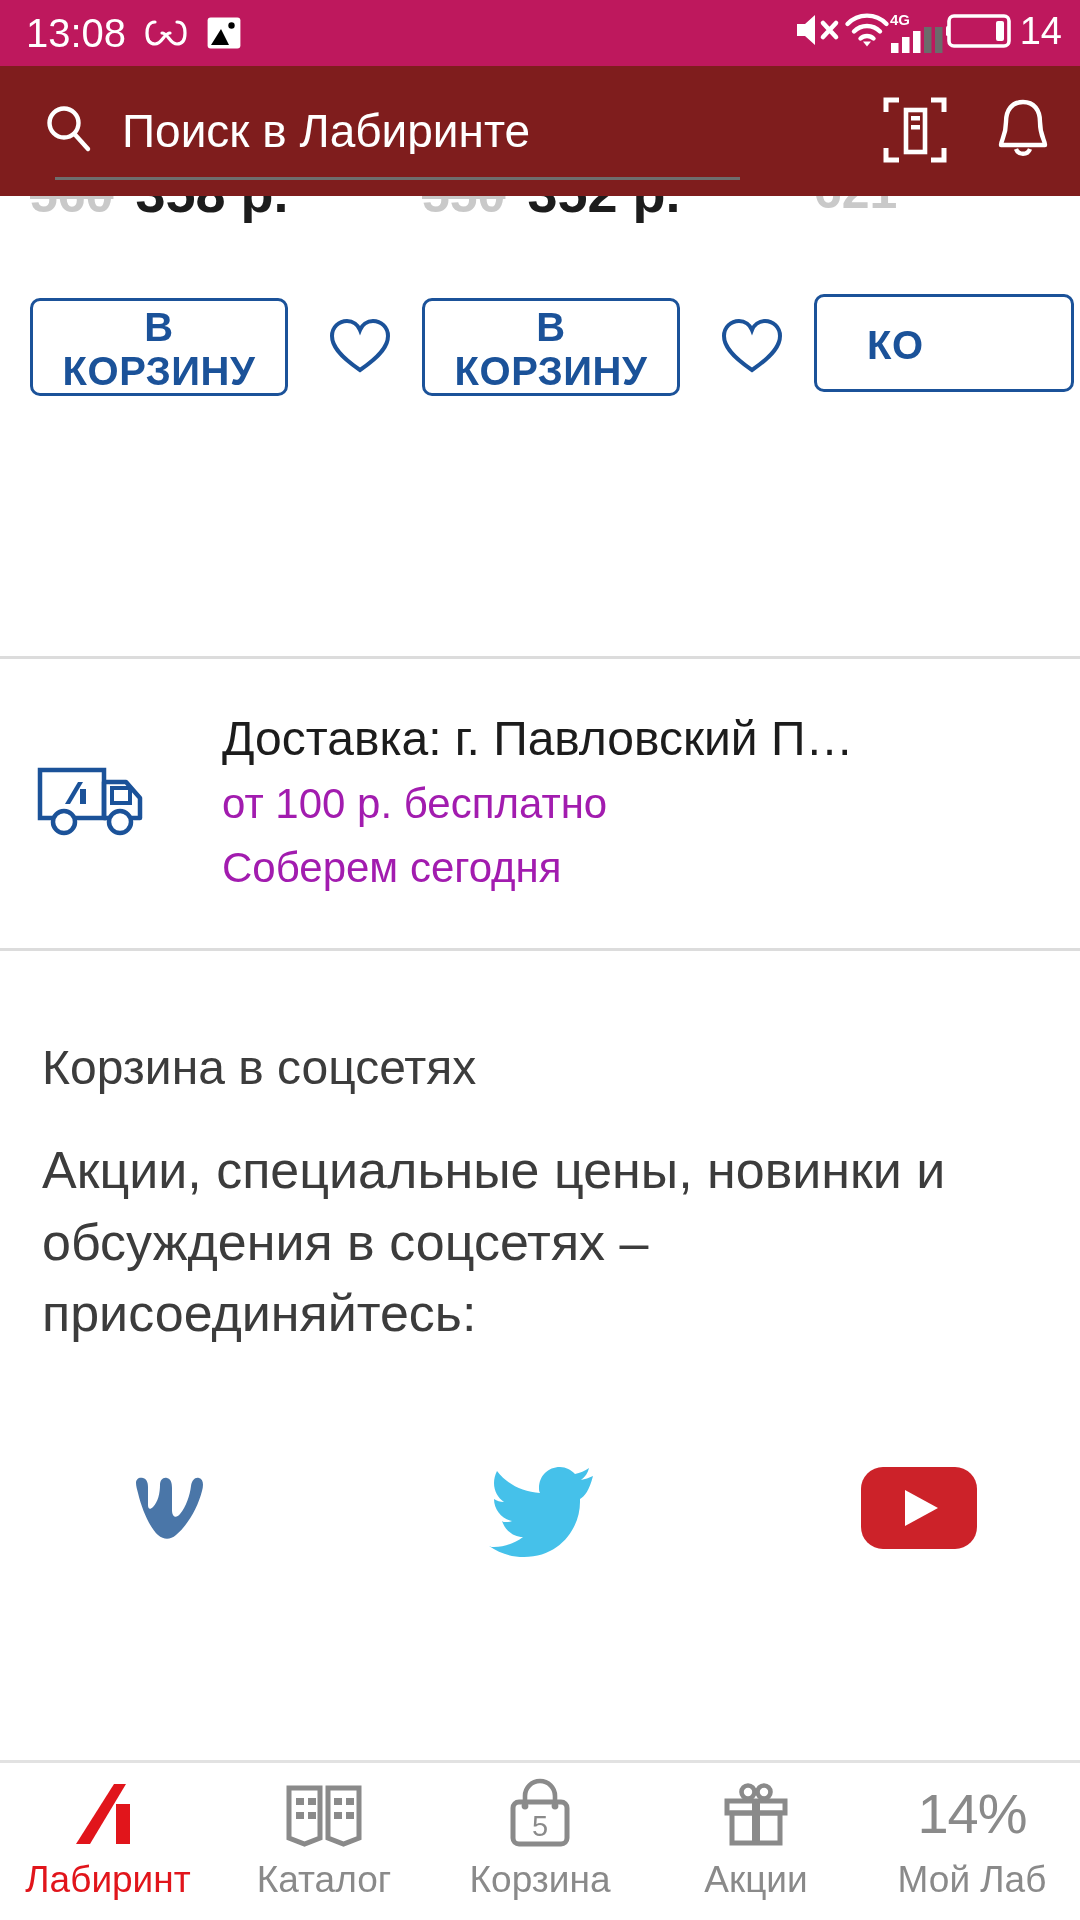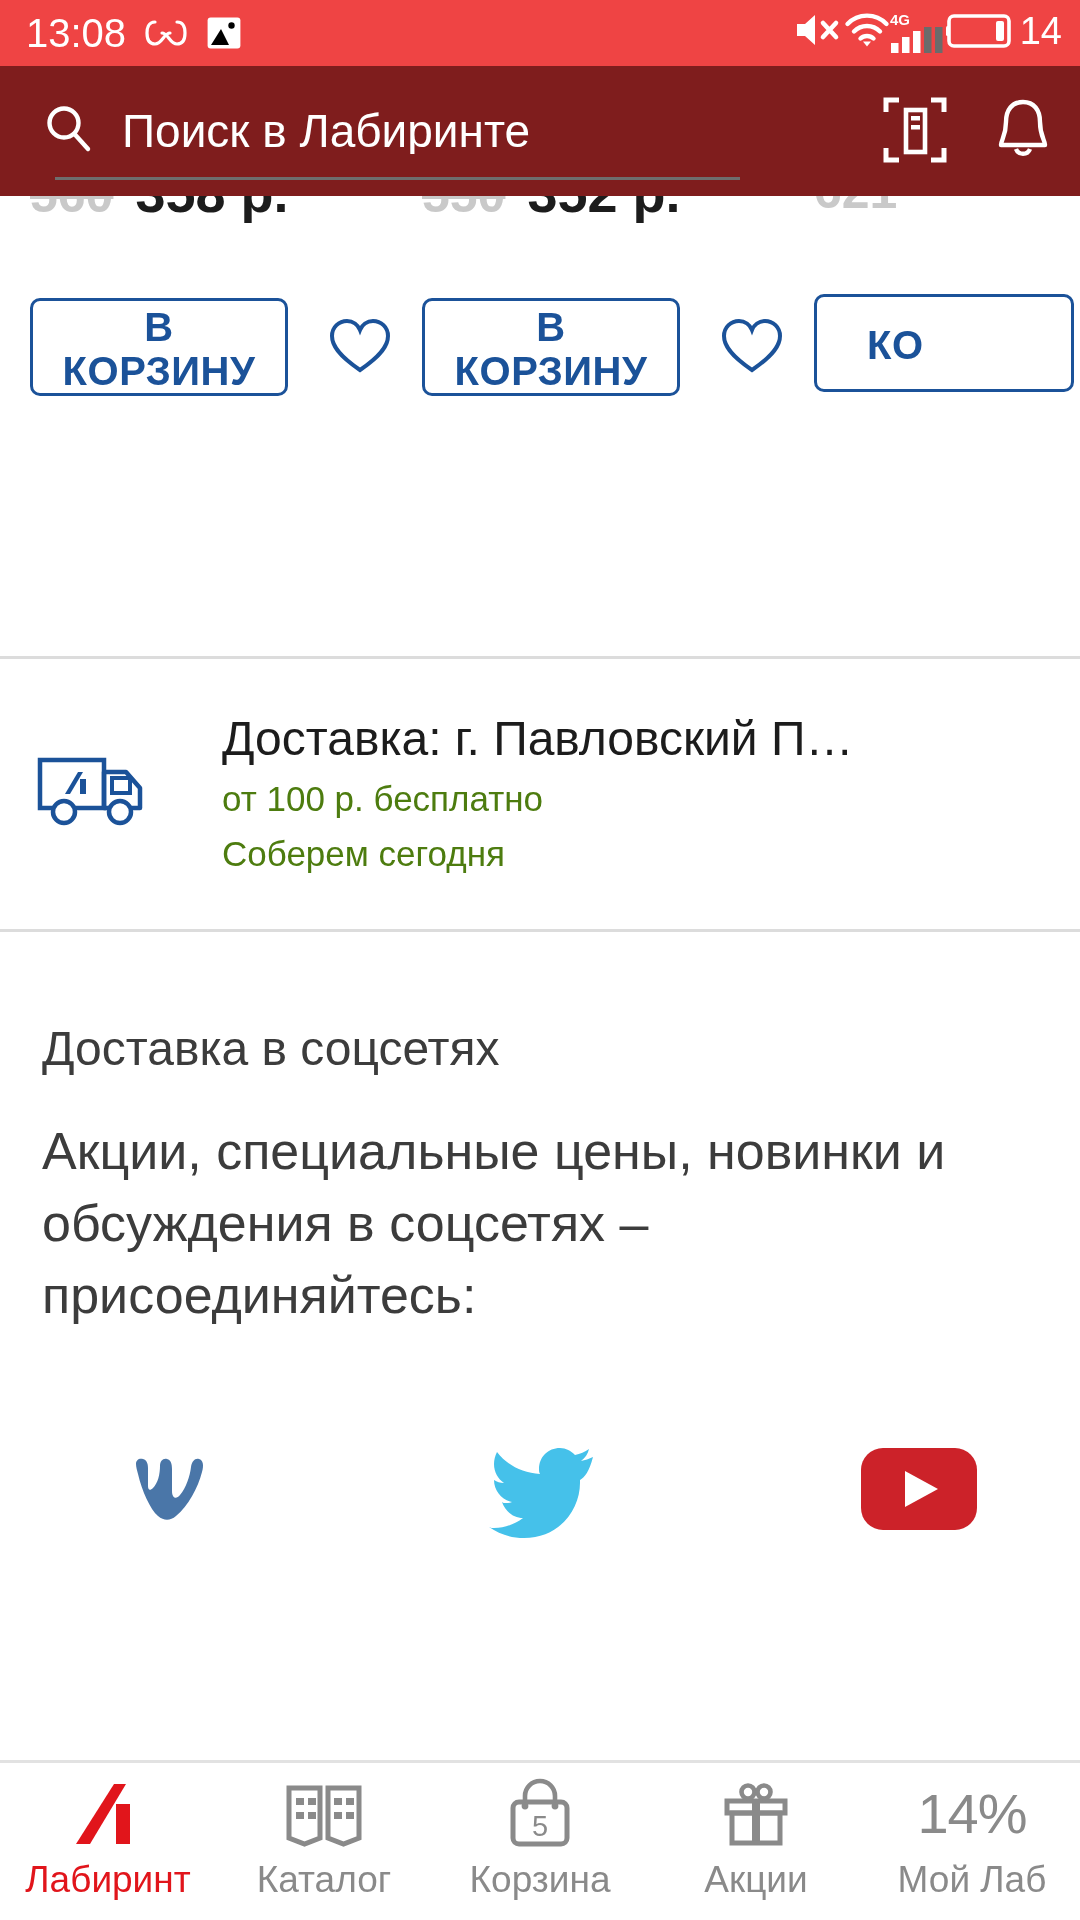--- a/index.html
+++ b/index.html
@@ -6,21 +6,21 @@
   html,body { width:1080px; height:1920px; }
   body {
     font-family:"Liberation Sans", sans-serif;
     background:#ffffff;
     overflow:hidden;
     position:relative;
   }
 
   
   #status-bar {
-    height:66px; background:#ef4444; color:#fff;
+    height:66px; background:#be185d; color:#fff;
     display:flex; align-items:center;
     padding:0 18px 0 26px;
   }
   #status-left { display:flex; align-items:center; gap:18px; }
   #status-clock { font-size:40px; letter-spacing:0px; line-height:1; font-weight:400; }
   #status-right { margin-left:auto; display:flex; align-items:flex-start; }
   .sb-icon { display:block; }
   #battery-pct { font-size:38px; line-height:1; margin-left:4px; }
 
   
@@ -75,21 +75,21 @@
     display:flex; align-items:center;
     padding:52px 30px 52px 34px; gap:68px;
     background:#fff;
   }
   #delivery-icon { flex:0 0 auto; }
   #delivery-text { flex:1; min-width:0; }
   #delivery-title {
     font-size:48px; color:#1c1c1c; line-height:1.18;
     white-space:nowrap; overflow:hidden; text-overflow:clip;
   }
-  .delivery-sub { font-size:35px; color:#4d7c0f; line-height:1.34; margin-top:8px; }
+  .delivery-sub { font-size:42px; color:#a21caf; line-height:1.34; margin-top:8px; }
 
   
   #social-block { padding:88px 42px 0 42px; }
   #social-title { font-size:48px; color:#3c3c3c; font-weight:400; line-height:1.2; }
   #social-desc {
     font-size:52px; color:#3c3c3c; line-height:1.38; margin-top:38px;
     max-width:960px;
   }
   #social-icons {
     display:flex; align-items:center; margin-top:108px;
@@ -270,21 +270,21 @@
   <div id="delivery-text">
     <div id="delivery-title">Доставка: г. Павловский П…</div>
     <div class="delivery-sub">от 100 р. бесплатно</div>
     <div class="delivery-sub">Соберем сегодня</div>
   </div>
 </div>
 
 <div class="hr"></div>
 
 <div id="social-block">
-  <div id="social-title">Доставка в соцсетях</div>
+  <div id="social-title">Корзина в соцсетях</div>
   <div id="social-desc">Акции, специальные цены, новинки и обсуждения в соцсетях – присоединяйтесь:</div>
 
   <div id="social-icons">
     <button class="social-link">
       <svg width="120" height="86" viewBox="0 0 120 86">
         <path d="M24 18 C24 14 27 12 31 13 C35 14 36 18 36 22 L36 40 C36 44 38 45 41 42 C46 37 48 28 48 20 C48 15 51 12 55 13 C59 14 60 18 60 23 L60 45 C60 52 64 54 68 49 C74 42 78 30 79 21 C80 15 83 12 87 13 C91 14 92 19 90 26 C86 42 76 60 64 70 C58 75 52 75 46 70 C38 63 30 45 26 28 C25 24 24 21 24 18 Z" fill="#4a76a8"></path>
       </svg>
     </button>
     <button class="social-link mid">
       <svg width="120" height="100" viewBox="0 0 120 100">

